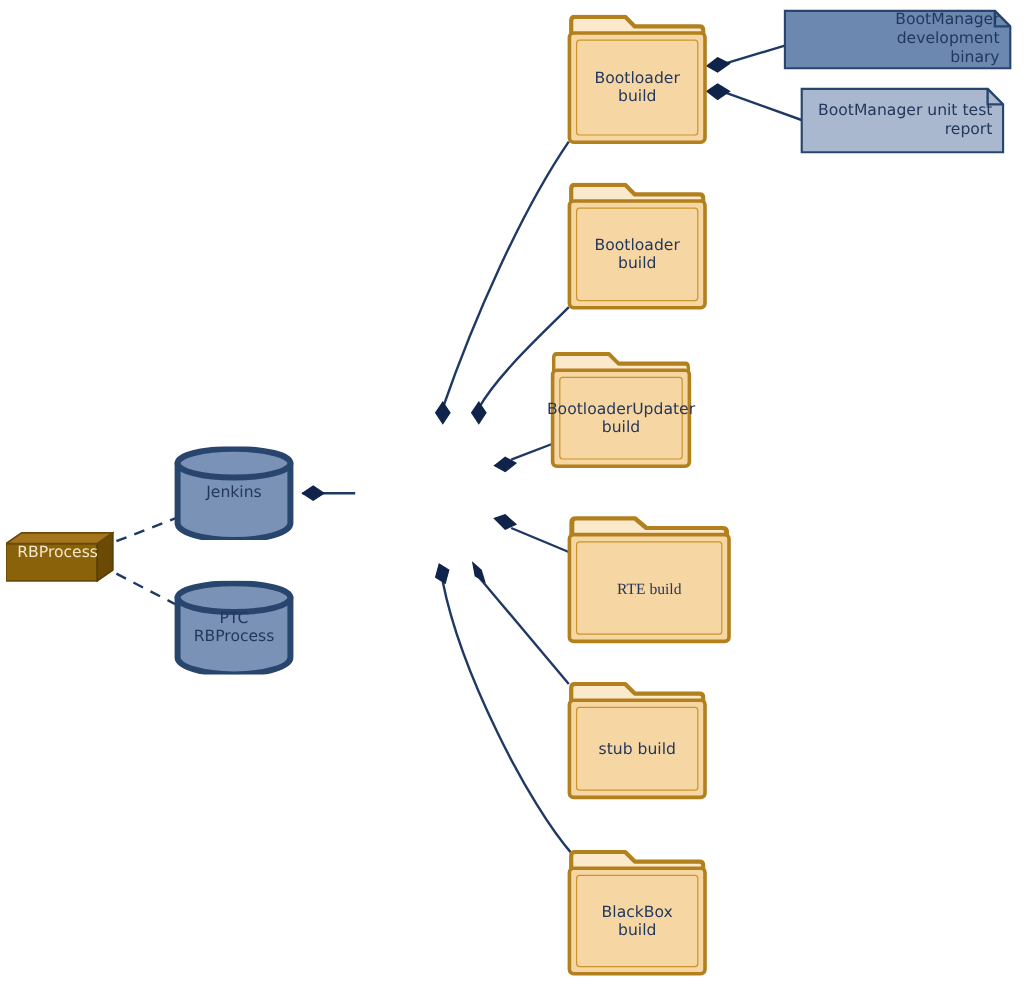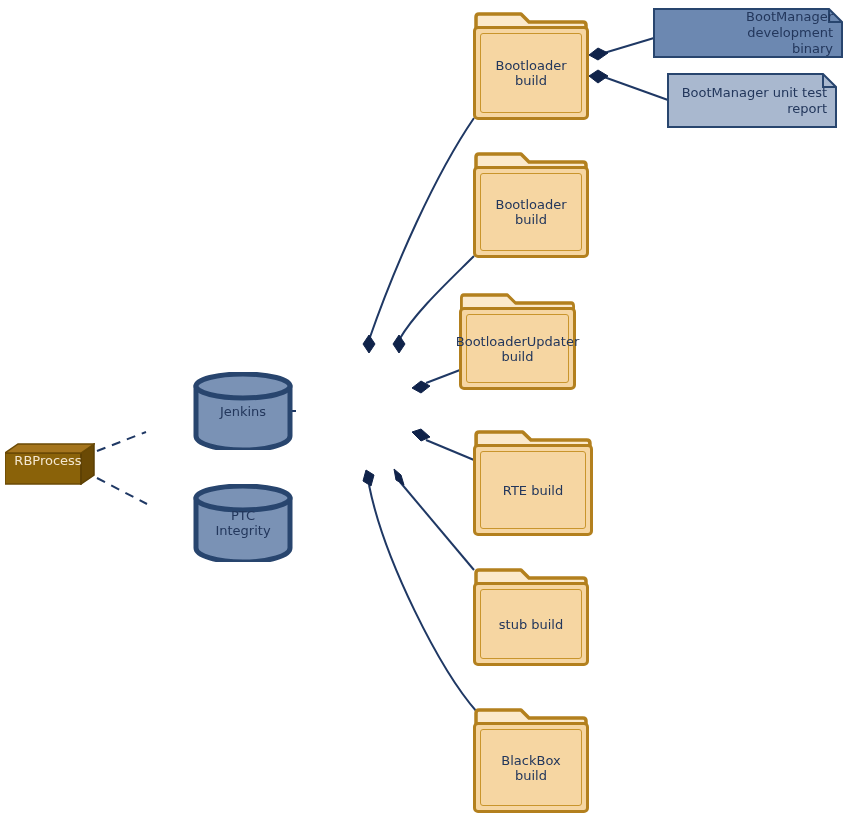--- a/index.html
+++ b/index.html
@@ -68,21 +68,20 @@
     font-size: 13px;
     line-height: 15px;
     text-align: center;
     white-space: pre-line;
     padding: 0 4px;
   }
 
   
   .cyl {
     position: absolute;
-    margin-left: 48px;
   }
   .cyl .cyl-label {
     position: absolute;
     left: 0;
     right: 0;
     top: 50%;
     transform: translateY(-50%);
     text-align: center;
     color: #23375c;
     font-size: 13px;
@@ -182,21 +181,21 @@
     </svg>
     <div class="cyl-label">Jenkins</div>
   </div>
 
   <div class="cyl" style="left:145px; top:484px; width:100px; height:78px;">
     <svg width="100" height="78" viewBox="0 0 100 78" xmlns="http://www.w3.org/2000/svg">
       <path d="M 3,14 L 3,64 A 47,14 0 0 0 97,64 L 97,14 Z" fill="#7a92b5" stroke="#28456e" stroke-width="5" stroke-linejoin="round"></path>
       <ellipse cx="50" cy="14" rx="47" ry="12" fill="#7a92b5" stroke="#28456e" stroke-width="5"></ellipse>
     </svg>
     <div class="cyl-label">PTC
-Integrity</div>
+RBProcess</div>
   </div>
 
 
   <div class="folder" style="left:473px; top:12px; width:116px; height:108px;">
     <svg class="f-tab" width="116" height="22" viewBox="0 0 116 22" preserveAspectRatio="none" xmlns="http://www.w3.org/2000/svg">
       <path d="M 3,19 L 3,5 Q 3,2 6,2 L 48,2 L 56,10 L 110,10 Q 113,10 113,13 L 113,19 Z" fill="#fbe9cb" stroke="#b3801e" stroke-width="3.5" stroke-linejoin="round"></path>
     </svg>
     <div class="f-body">
       <div class="f-inner">
         <div class="f-label">Bootloader
@@ -222,21 +221,21 @@
       <path d="M 3,19 L 3,5 Q 3,2 6,2 L 60,2 L 70,10 L 139,10 Q 142,10 142,13 L 142,19 Z" fill="#fbe9cb" stroke="#b3801e" stroke-width="3.5" stroke-linejoin="round"></path>
     </svg>
     <div class="f-body">
       <div class="f-inner">
         <div class="f-label">BootloaderUpdater
 build</div>
       </div>
     </div>
   </div>
 
-  <div class="folder" style="left:473px; top:430px; width:120px; height:106px;">
+  <div class="folder" style="left:473px; top:430px; width:136px; height:106px;font-family:Liberation Serif, serif;">
     <svg class="f-tab" width="116" height="22" viewBox="0 0 116 22" preserveAspectRatio="none" xmlns="http://www.w3.org/2000/svg">
       <path d="M 3,19 L 3,5 Q 3,2 6,2 L 48,2 L 56,10 L 110,10 Q 113,10 113,13 L 113,19 Z" fill="#fbe9cb" stroke="#b3801e" stroke-width="3.5" stroke-linejoin="round"></path>
     </svg>
     <div class="f-body">
       <div class="f-inner">
         <div class="f-label">RTE build</div>
       </div>
     </div>
   </div>
 

